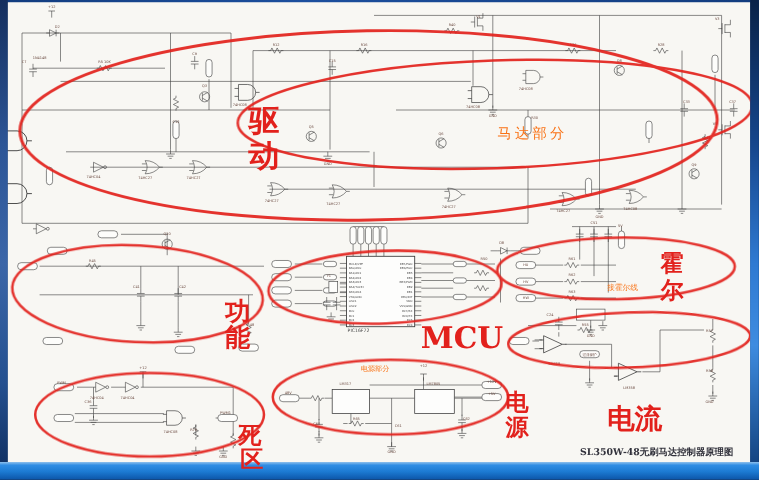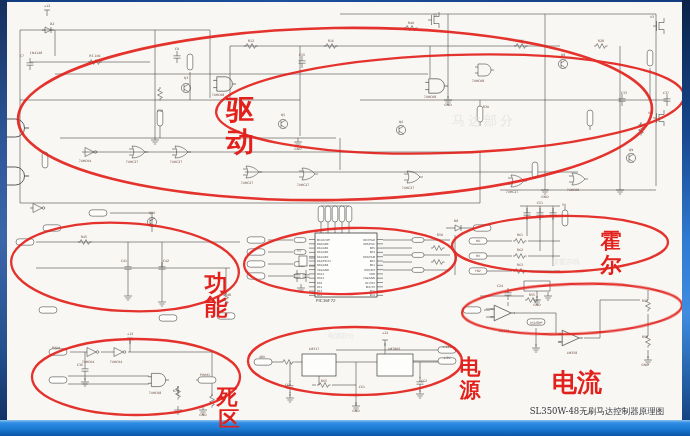--- a/index.html
+++ b/index.html
@@ -15,24 +15,24 @@
   .bottom-bar{position:absolute;left:0;top:420px;width:690px;height:16px;
       background:linear-gradient(180deg,#8fc0ec 0%,#2f8de4 18%,#1c7ad2 55%,#0c55a8 100%);}
   .paper{position:absolute;left:7px;top:2px;width:675px;height:418px;background:#f8f7f3;}
   svg{position:absolute;left:0;top:0;}
   svg text{font-family:"DejaVu Sans","Liberation Sans",sans-serif;}
   #micro-labels text{font-size:3.2px;fill:#6b4a40;}
   #mcu-pins-left text,#mcu-pins-right text{font-size:2.6px;fill:#4a4a4a;}
   .cjk{position:absolute;transform:translate(-50%,-50%);white-space:nowrap;
        color:var(--red,#e2211c);font-weight:700;line-height:1;}
   .gray-note{position:absolute;transform:translate(-50%,-50%);white-space:nowrap;
-       color:#e5e5e5;font-weight:400;}
+       color:#f97316;font-weight:400;}
   .serifed{font-family:"DejaVu Serif","Liberation Serif",serif;}
   #title-block{position:absolute;transform:translate(-50%,-50%);white-space:nowrap;
-       color:#32323c;font-weight:400;font-size:8.5px;
+       color:#32323c;font-weight:700;font-size:8.5px;
        font-family:"DejaVu Serif","Liberation Serif",serif;}
 </style>
 </head>
 <body>
 
 <div id="stage">
   <div class="paper"></div>
 
   <svg width="690" height="436" viewBox="0 0 690 436">
     <defs>
@@ -418,20 +418,21 @@
       <ellipse class="redmark" cx="355" cy="361" rx="107" ry="34" stroke="#e2211c"></ellipse>
       <ellipse class="redmark" cx="572" cy="309" rx="110" ry="25" stroke="#e2211c" transform="rotate(-2 572 309)"></ellipse>
       <ellipse class="redmark" cx="136" cy="377" rx="104" ry="38" stroke="#e2211c"></ellipse>
     </g>
   </svg>
 
   <span class="cjk" style="left:240px;top:110px;font-size:28px">驱</span>
   <span class="cjk" style="left:240px;top:142px;font-size:28px">动</span>
   <span class="cjk" style="left:216px;top:283px;font-size:23px">功</span>
   <span class="cjk" style="left:216px;top:307px;font-size:23px">能</span>
+  <span class="cjk serifed" style="left:420px;top:308px;font-size:27px">MCU</span>
   <span class="cjk" style="left:611px;top:240px;font-size:21px">霍</span>
   <span class="cjk" style="left:611px;top:264px;font-size:21px">尔</span>
   <span class="cjk" style="left:470px;top:366px;font-size:21px">电</span>
   <span class="cjk" style="left:470px;top:389px;font-size:21px">源</span>
   <span class="cjk" style="left:577px;top:382px;font-size:25px">电流</span>
   <span class="cjk" style="left:227px;top:396px;font-size:21px">死</span>
   <span class="cjk" style="left:229px;top:418px;font-size:21px;z-index:5">区</span>
 
   <span class="gray-note" style="left:484px;top:121px;font-size:13px;letter-spacing:3px">马达部分</span>
   <span class="gray-note" style="left:566px;top:262px;font-size:7px">接霍尔线</span>

